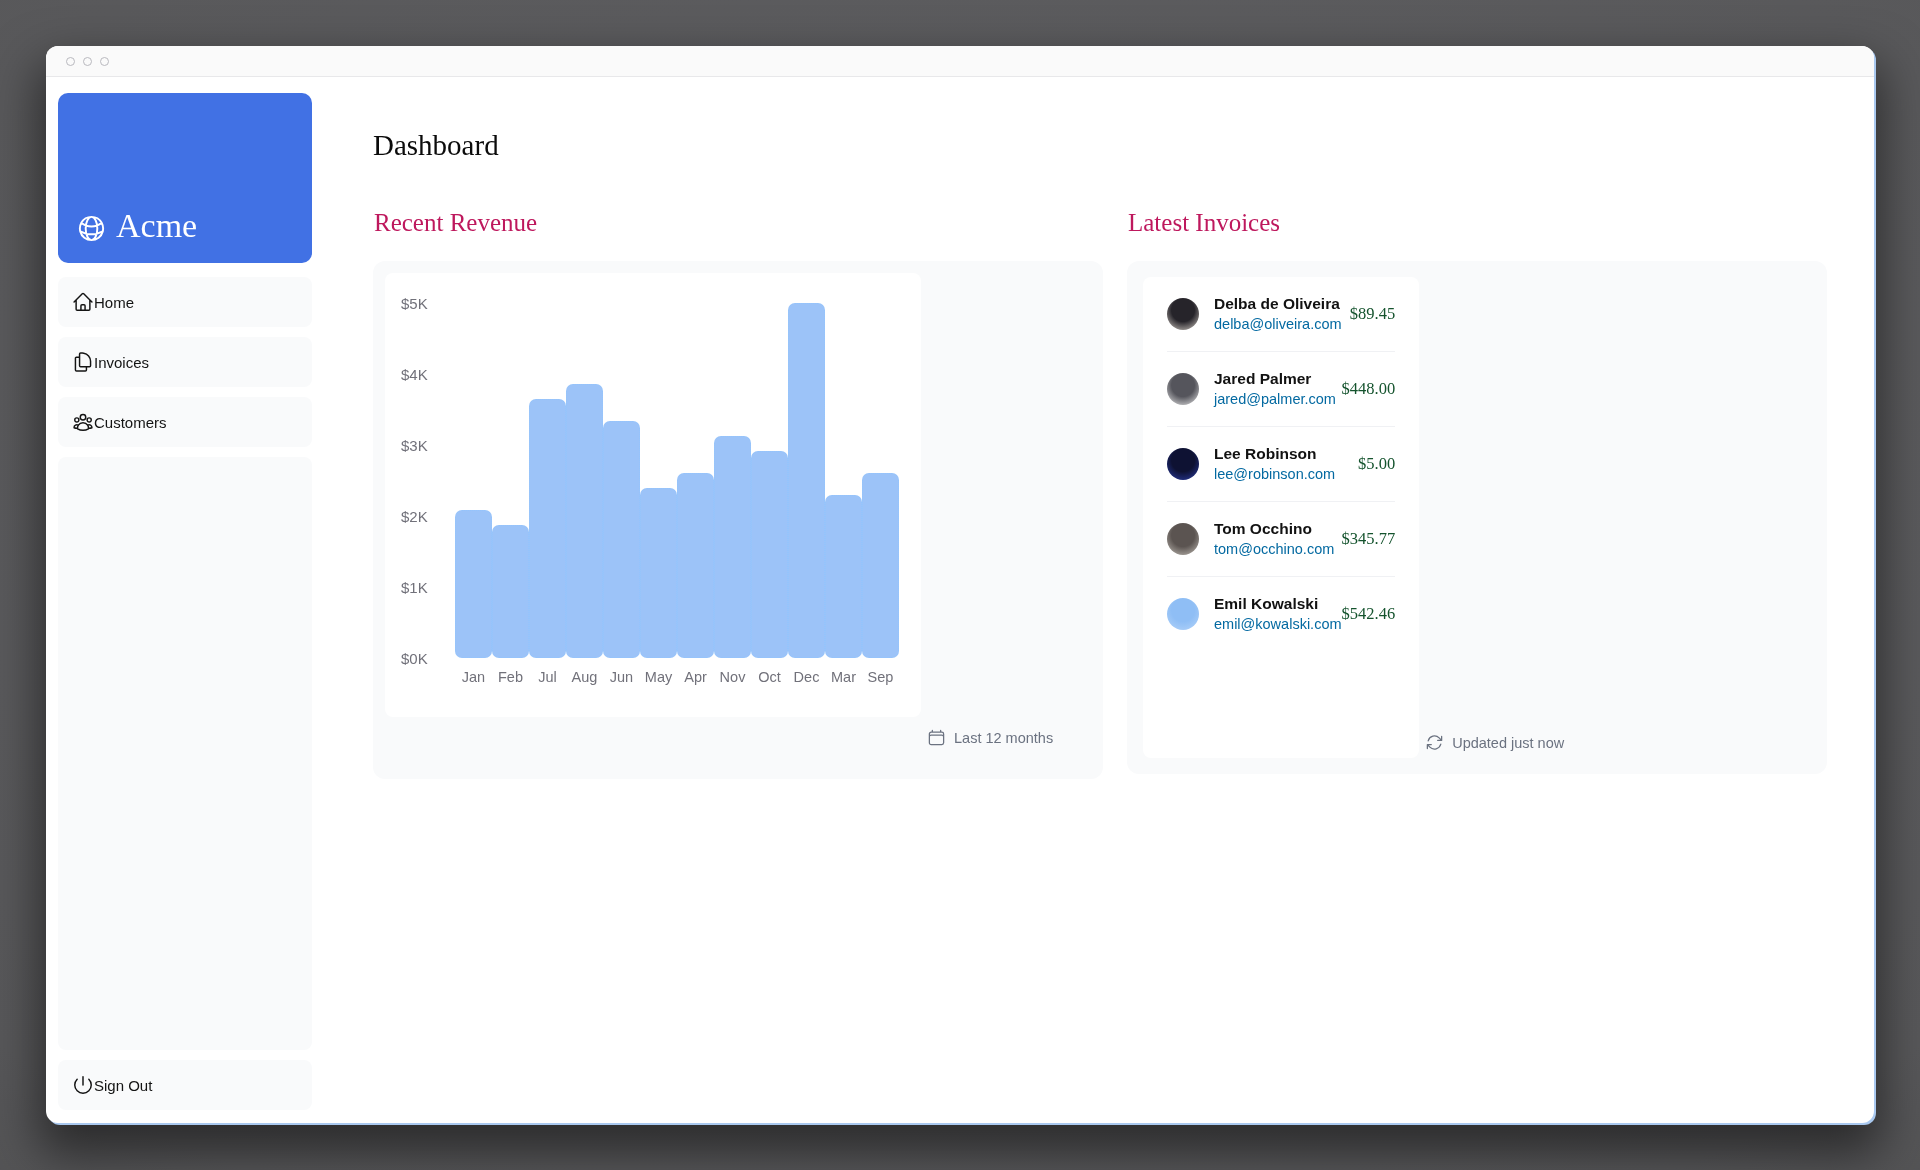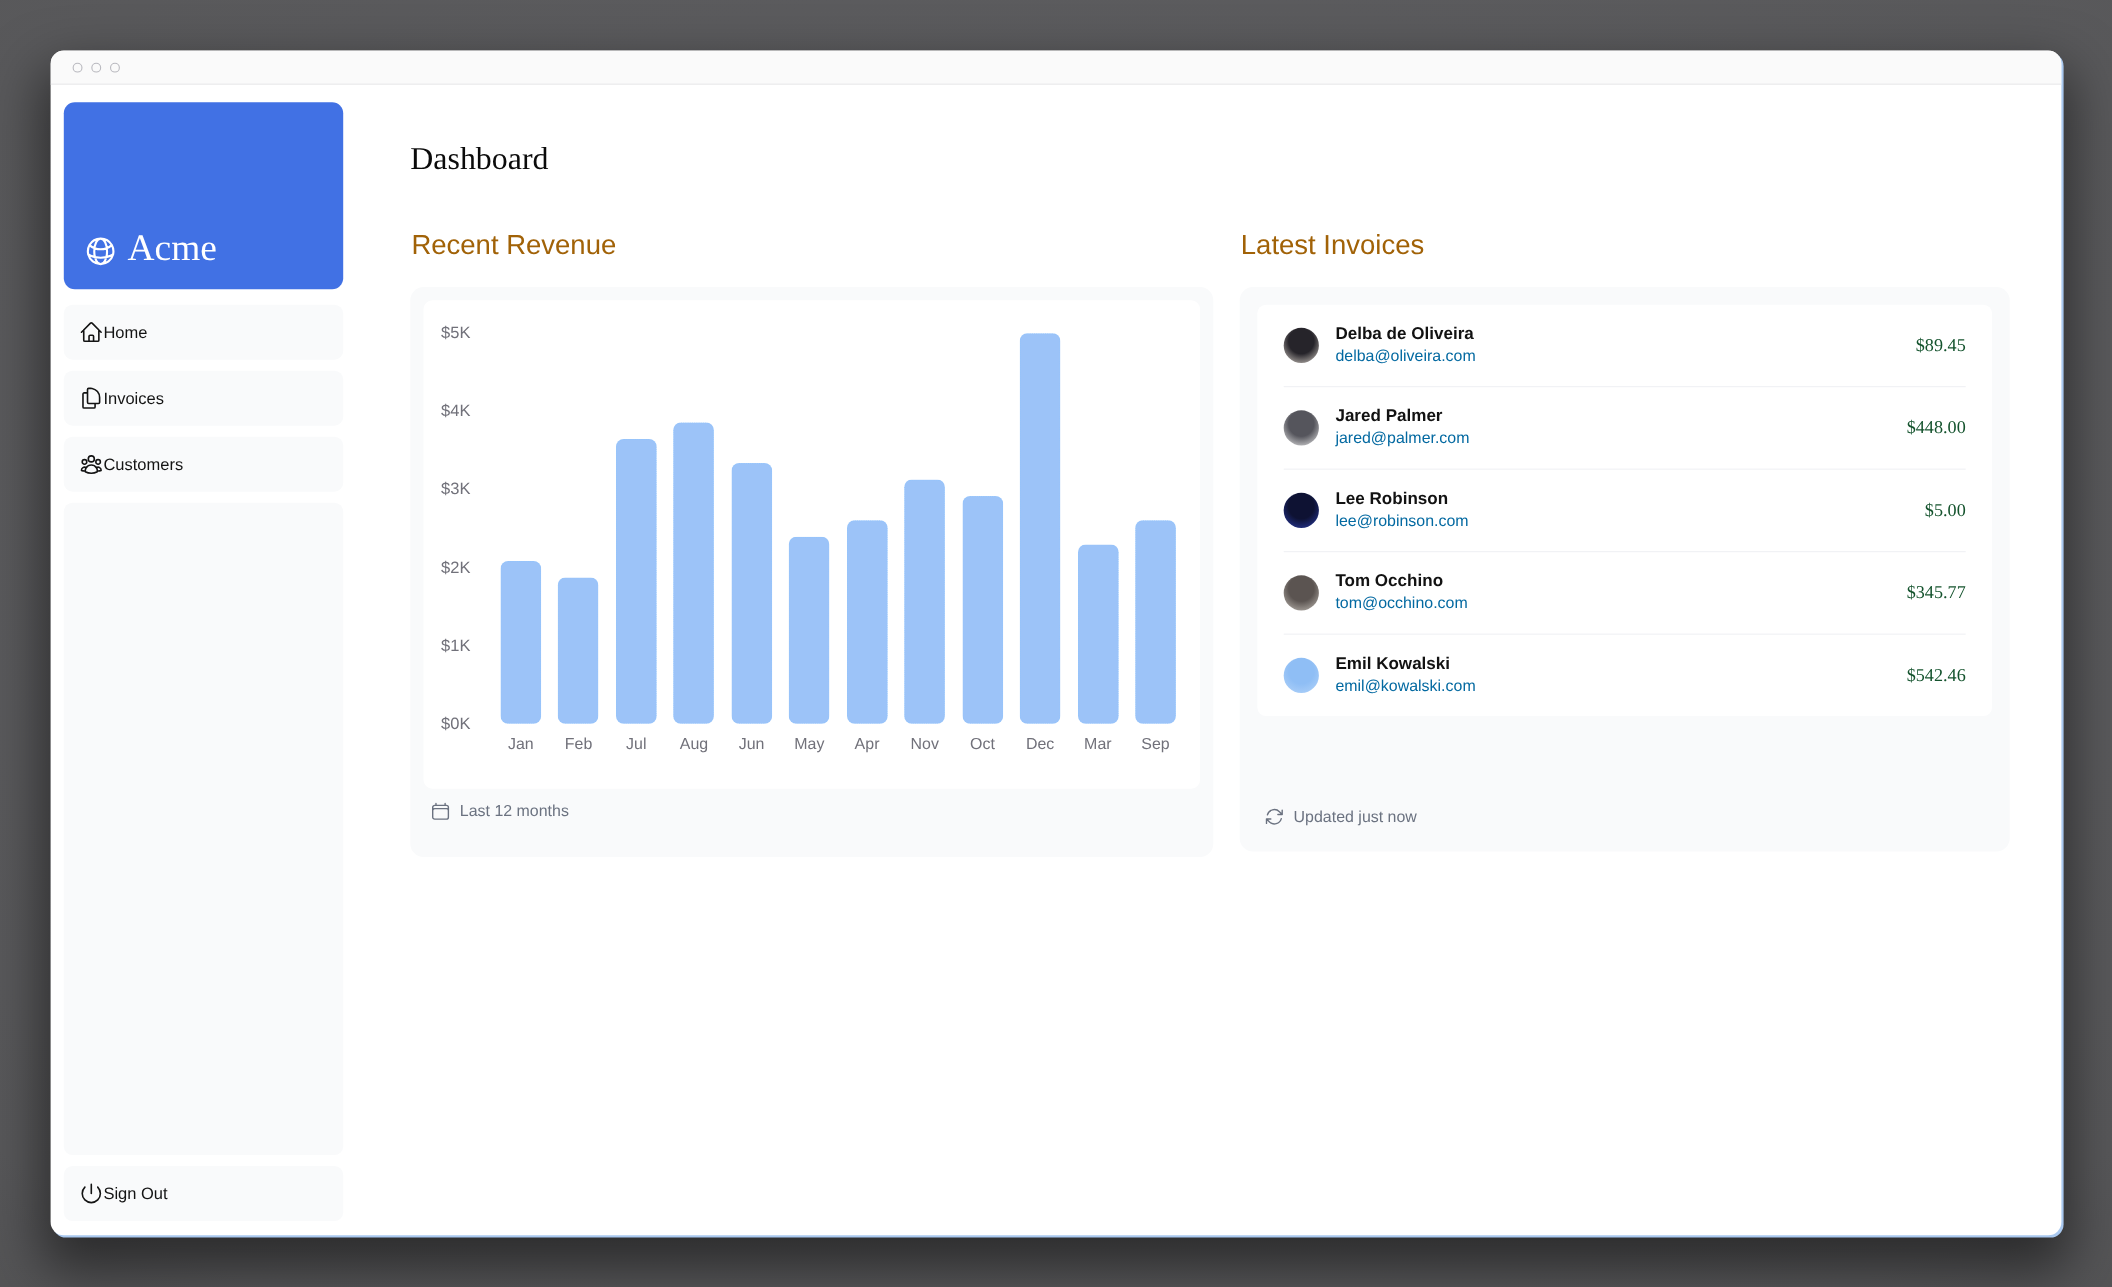--- a/index.html
+++ b/index.html
@@ -24,22 +24,22 @@
   .nav{margin-top:14px;display:flex;flex-direction:column;gap:10px;flex:1;min-height:0;}
   .nav-item{height:50px;border-radius:8px;background:#f9fafb;display:flex;align-items:center;
     padding:0 14px;font-size:15px;font-weight:500;color:#141414;cursor:pointer;flex:0 0 auto;}
   .nav-item svg{width:22px;height:22px;flex:0 0 auto;}
   .filler{flex:1;border-radius:8px;background:#f9fafb;}
 
   
   .main{flex:1;padding:50px 47px 0 61px;min-width:0;}
   .page-title{font-family:"Liberation Serif", serif;font-size:29px;font-weight:500;color:#0b0b0b;margin:0;line-height:1.25;}
   .grid{display:grid;grid-template-columns:730px 700px;gap:24px;margin-top:46px;align-items:stretch;}
-  .section-h{font-family:Liberation Sans, sans-serif;font-size:25px;font-weight:500;color:#a16207;margin:0 0 0 1px;line-height:1.15;}
-  .card{margin-top:23px;background:#f9fafb;border-radius:12px;display:flex;flex-direction:column;}
+  .section-h{font-family:Liberation Serif, serif;font-size:25px;font-weight:500;color:#be185d;margin:0 0 0 1px;line-height:1.15;}
+  .card{margin-top:23px;background:#f9fafb;border-radius:12px;display:flex;flex-direction:row;}
 
   
   .chart-card{padding:12px;height:518px;}
   .chart-inner{background:#ffffff;border-radius:8px;height:444px;padding:30px 20px 0 16px;flex:0 0 auto;}
   .chart-grid{display:grid;grid-template-columns:46px 1fr;column-gap:6px;}
   .y-axis{position:relative;height:355px;}
   .ylab{position:absolute;left:0;transform:translateY(-50%);font-size:15px;color:#71717a;white-space:nowrap;}
   .bars{display:flex;justify-content:space-between;align-items:flex-end;height:355px;padding:0 2px;}
   .bar-col{width:37px;height:100%;position:relative;display:flex;align-items:flex-end;justify-content:center;}
   .bar{width:37px;border-radius:7px;background:#9cc3f8;border:1px dotted rgba(147,197,253,0.9);}

